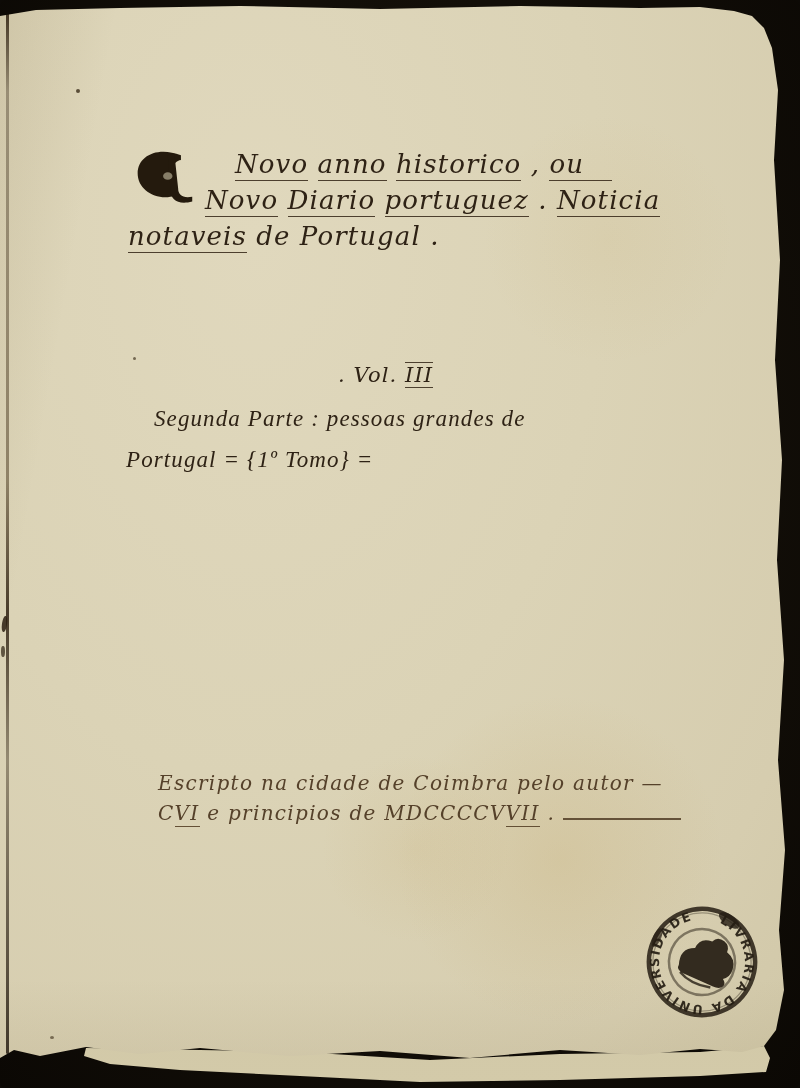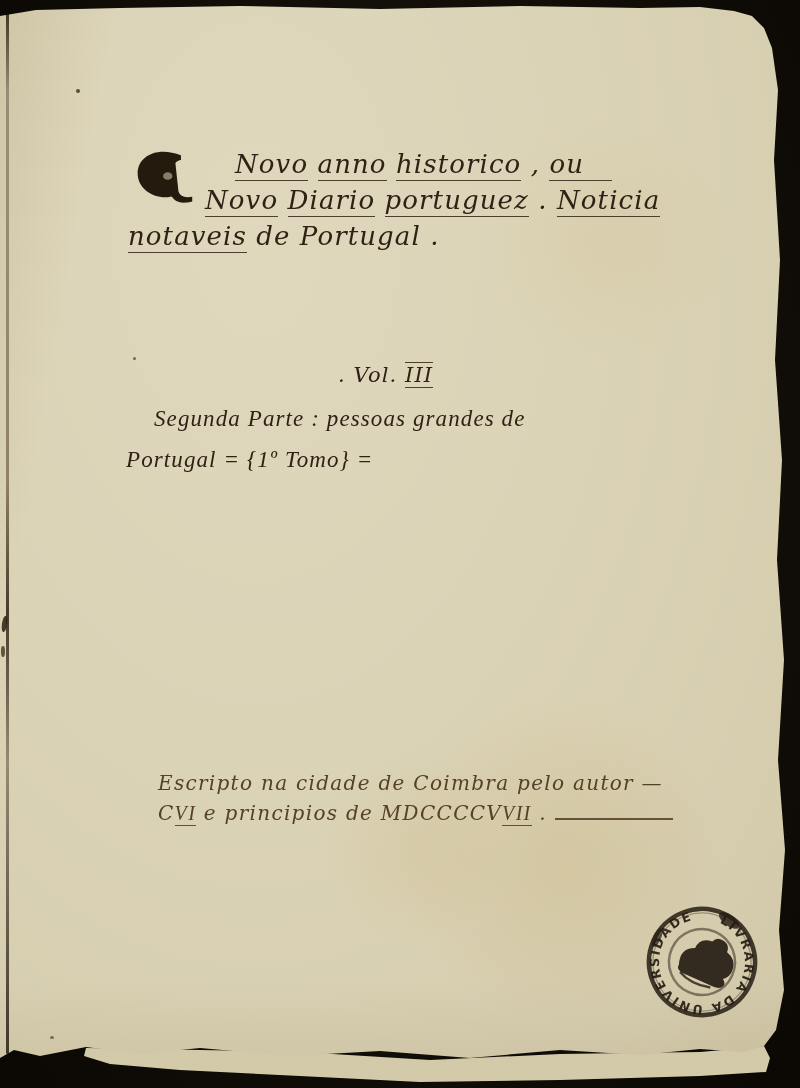--- a/index.html
+++ b/index.html
@@ -56,21 +56,21 @@
   .rule{display:inline-block;width:118px;height:.55em;border-bottom:2px solid rgba(80,60,36,.85);
     margin-left:8px;}
   .title-block{left:128px;top:146px;font-size:26px;line-height:36px;}
   .title-block .line:nth-child(1){margin-left:107px;}
   .title-block .line:nth-child(2){margin-left:77px;text-align:center;}
   .vol-block{left:338px;top:361px;font-size:21px;line-height:28px;}
   .part-block{left:126px;top:398px;font-size:23px;line-height:41px;font-family:Liberation Serif, serif;}
   .part-block .line:nth-child(1){margin-left:28px;}
   .colophon-block{left:114px;top:768px;font-size:20px;line-height:30px;
     color:#55412a;letter-spacing:1.3px;margin-left:44px;}
-  .colophon-block .u{border-bottom-color:rgba(86,65,40,.9);font-family:Liberation Serif, serif;}
+  .colophon-block .u{border-bottom-color:rgba(86,65,40,.9);}
 
   .pilcrow{position:absolute;left:132px;top:146px;width:64px;height:62px;}
 
   .stamp{
     position:absolute;left:644px;top:904px;width:116px;height:116px;
     transform:rotate(24deg);mix-blend-mode:multiply;opacity:.94;
   }
   .stamp svg{display:block;}
 </style>
 </head>

